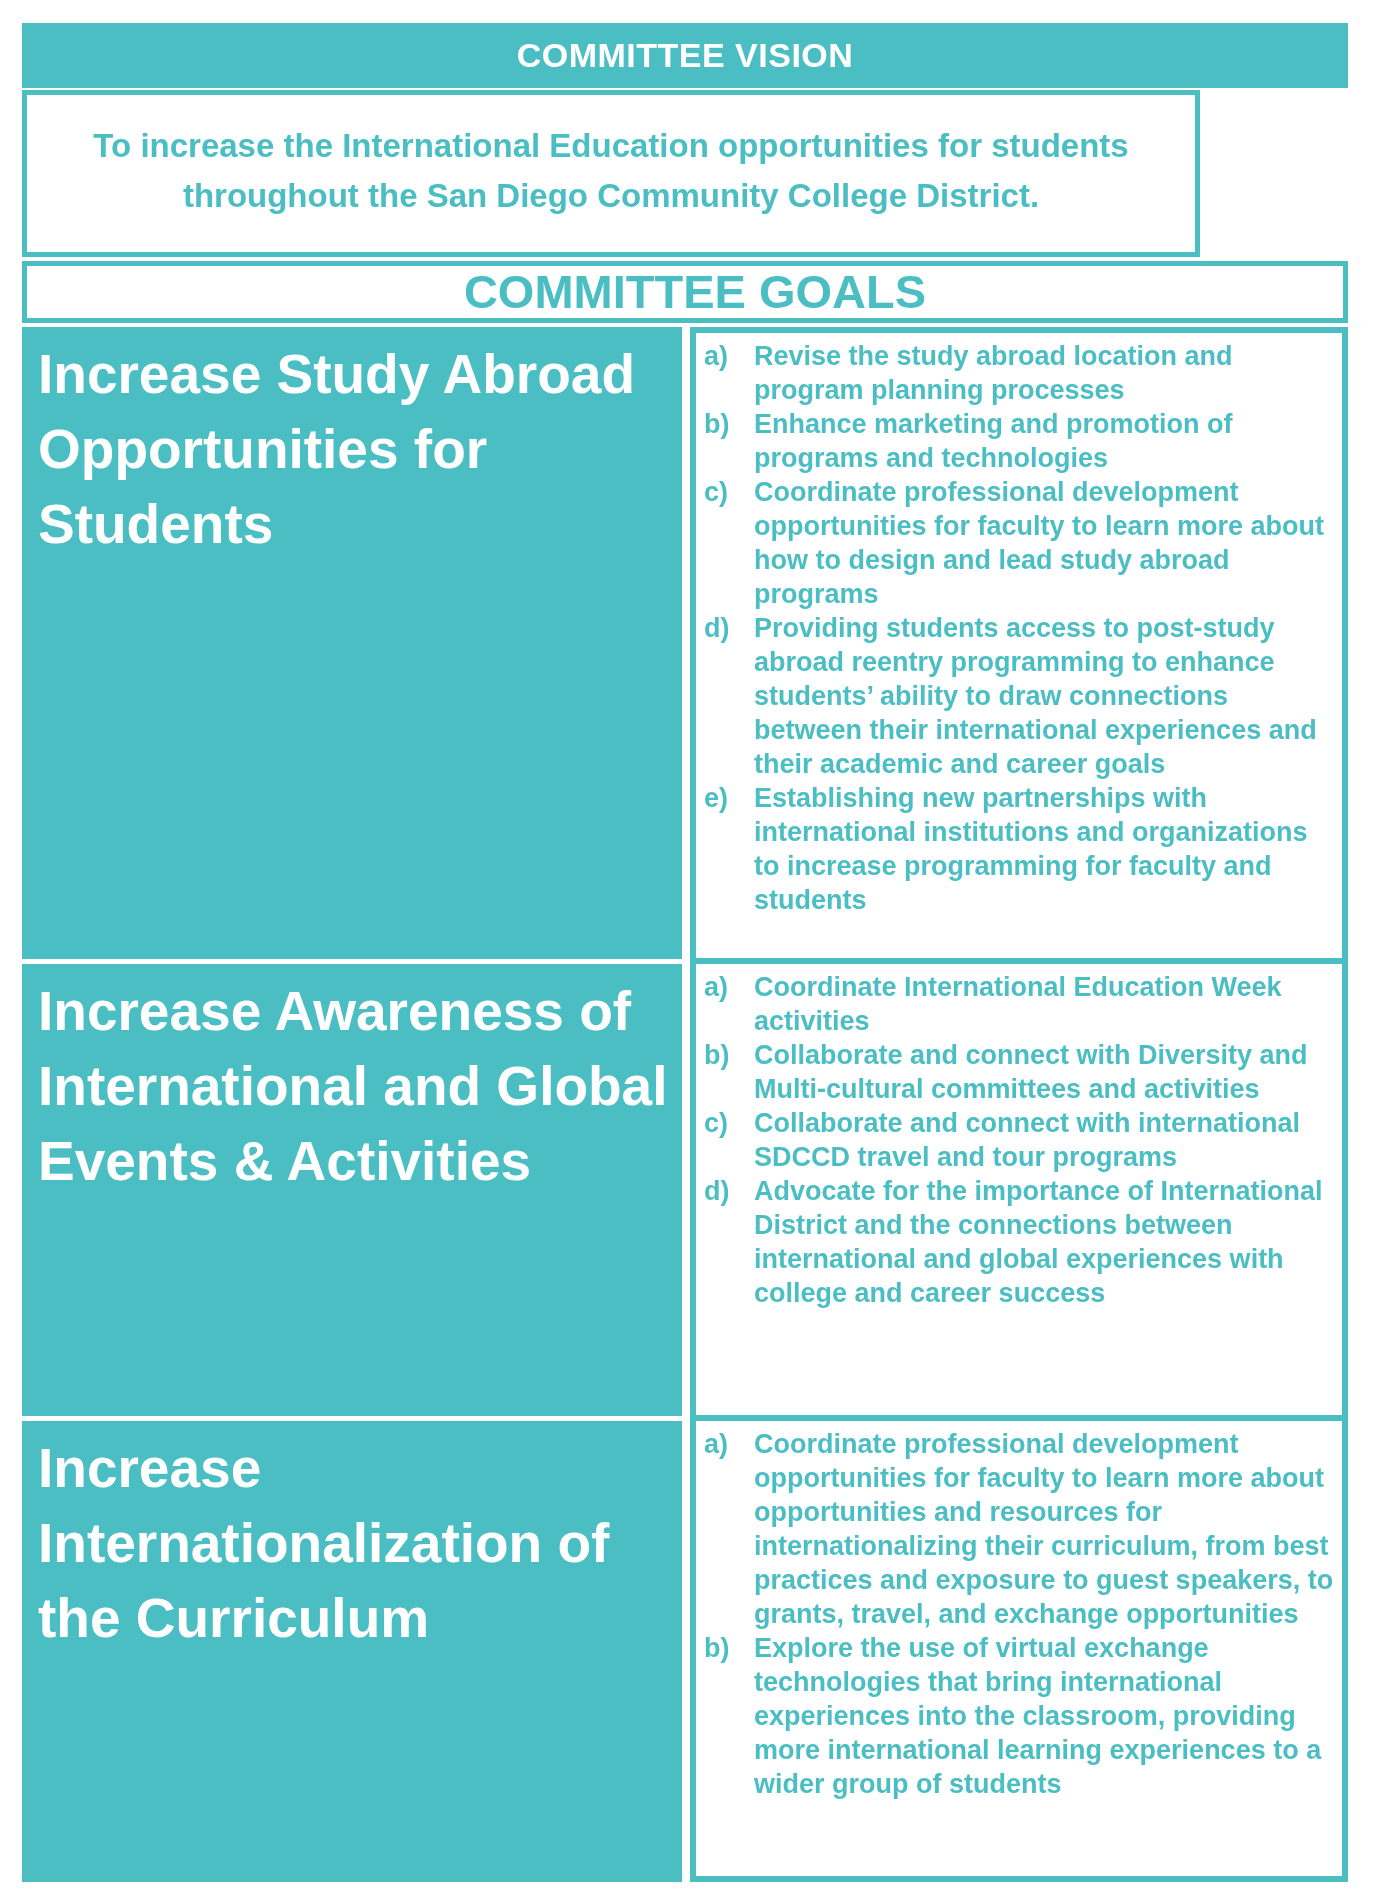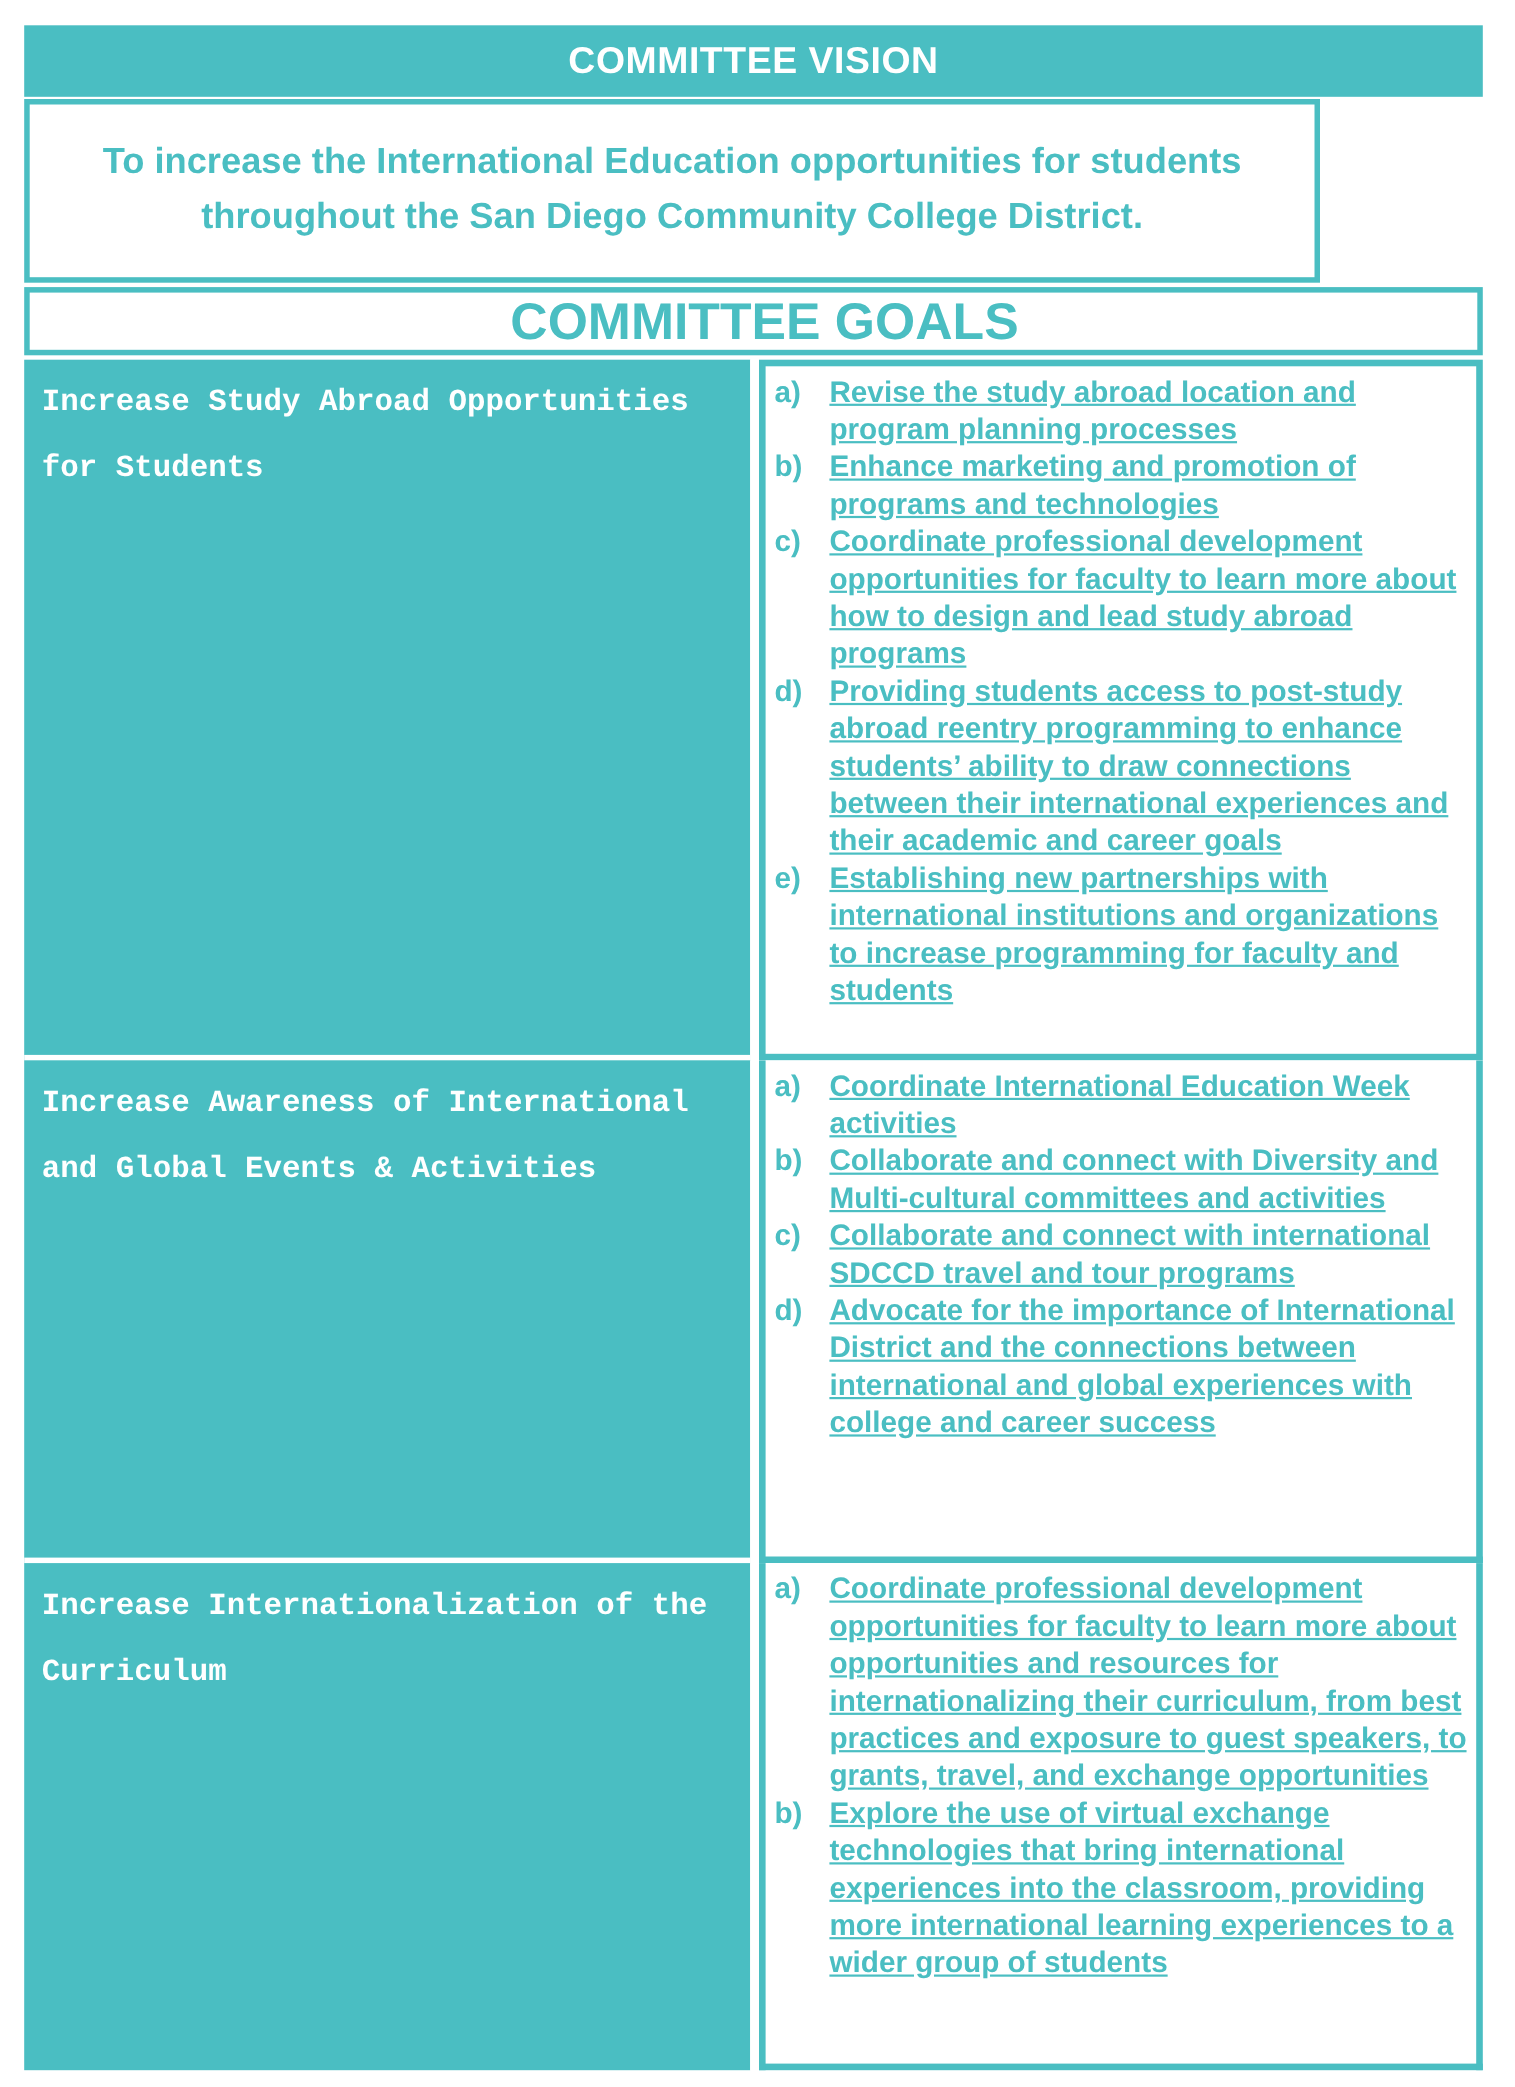--- a/index.html
+++ b/index.html
@@ -64,45 +64,44 @@
   .goal-row { display: flex; align-items: stretch; }
   .goal-row:nth-child(1) { min-height: 637px; }
   .goal-row:nth-child(2) { min-height: 457px; justify-content: space-between; }
   .goal-row:nth-child(3) { min-height: 461px; }
 
   .goal-title-cell {
     flex: 0 0 660px;
     width: 660px;
     background: var(--teal);
     color: var(--white);
-    font-size: 28px;
-    line-height: 60px;
+    font-size: 55px;
+    line-height: 75px;
     padding: 10px 14px 0 16px;
-    font-family: Liberation Mono, monospace;
   }
   .goal-row:not(:last-child) .goal-title-cell { border-bottom: 5px solid #fff; }
 
   .goal-gap { flex: 0 0 8px; background: var(--white); }
 
   .goal-items-cell {
     flex: 1;
     background: var(--white);
     border-left: 6px solid var(--teal);
     border-right: 6px solid var(--teal);
     border-bottom: 6px solid var(--teal);
     color: var(--teal);
     font-size: 27px;
     line-height: 34px;
     padding: 6px 2px 4px 8px;
   }
   .goal-row:first-child .goal-items-cell { border-top: 6px solid var(--teal); }
 
   .goal-item { display: flex; }
   .goal-item-marker { flex: 0 0 50px; }
-  .goal-item-text { flex: 1; padding-right: 2px; text-decoration: underline; }
+  .goal-item-text { flex: 1; padding-right: 2px; }
 </style>
 </head>
 <body>
 
 <div class="page">
   <div class="content">
 
     <div class="vision-header">
       <span>COMMITTEE VISION</span>
     </div>

